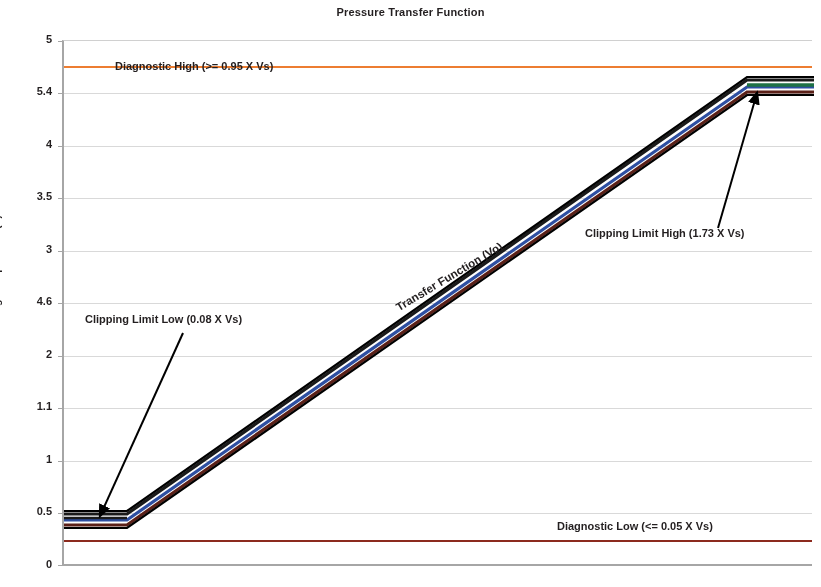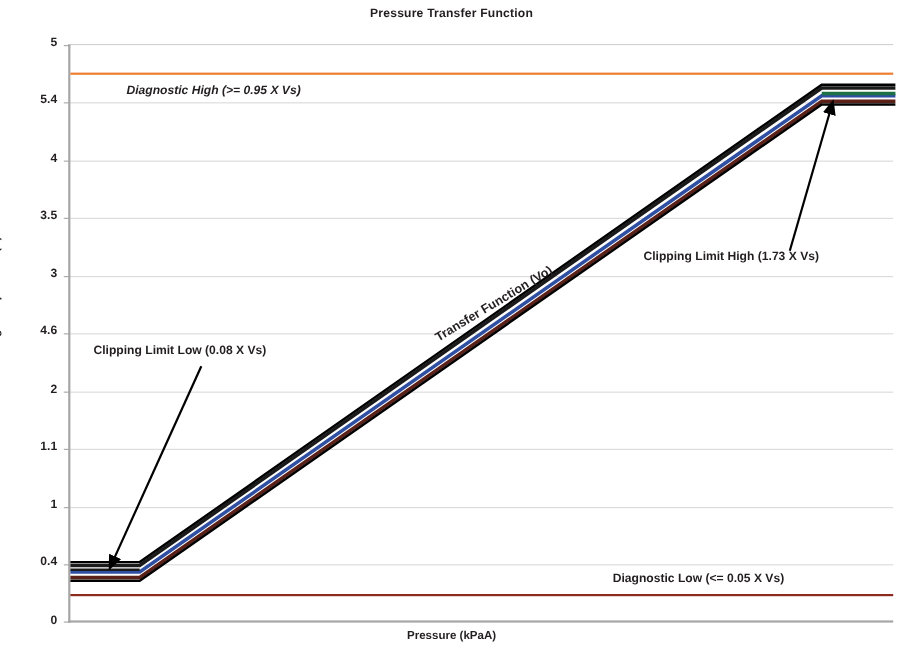--- a/index.html
+++ b/index.html
@@ -55,32 +55,31 @@
   }
 </style>
 </head>
 <body>
 
 <div id="root">
 
   <div class="chart-title">Pressure Transfer Function</div>
 
   <div class="axis-title-y">Voltage Output = Vo (V)</div>
-  <div class="axis-title-x">Pressure (kPaA)</div>
 
   <div class="ylabel-txt" style="left:12px;top:33px;">5</div>
   <div class="ylabel-txt" style="left:12px;top:85px;">5.4</div>
   <div class="ylabel-txt" style="left:12px;top:138px;">4</div>
   <div class="ylabel-txt" style="left:12px;top:190px;">3.5</div>
   <div class="ylabel-txt" style="left:12px;top:243px;">3</div>
   <div class="ylabel-txt" style="left:12px;top:295px;">4.6</div>
   <div class="ylabel-txt" style="left:12px;top:348px;">2</div>
   <div class="ylabel-txt" style="left:12px;top:400px;">1.1</div>
   <div class="ylabel-txt" style="left:12px;top:453px;">1</div>
-  <div class="ylabel-txt" style="left:12px;top:505px;">0.4</div>
+  <div class="ylabel-txt" style="left:12px;top:505px;">0.5</div>
   <div class="ylabel-txt" style="left:12px;top:558px;">0</div>
 
   <div class="plot">
 
     <div class="gridline" style="top:52px;"></div>
     <div class="gridline" style="top:105px;"></div>
     <div class="gridline" style="top:157px;"></div>
     <div class="gridline" style="top:210px;"></div>
     <div class="gridline" style="top:262px;"></div>
     <div class="gridline" style="top:315px;"></div>
@@ -124,21 +123,21 @@
   <svg class="overlay">
     <defs>
       <marker id="arrowhead" markerWidth="7" markerHeight="7" refX="5.6" refY="3" orient="auto">
         <polygon points="0 0, 7 3, 0 6" fill="#000000"></polygon>
       </marker>
     </defs>
     <line x1="183" y1="333" x2="100" y2="516" stroke="#000000" stroke-width="2" marker-end="url(#arrowhead)"></line>
     <line x1="718" y1="228" x2="757" y2="93" stroke="#000000" stroke-width="2" marker-end="url(#arrowhead)"></line>
   </svg>
 
-  <div class="annot" style="left:115px;top:76px;font-style:italic;">Diagnostic High (&gt;= 0.95 X Vs)</div>
+  <div class="annot" style="left:115px;top:60px;">Diagnostic High (&gt;= 0.95 X Vs)</div>
 
   <div class="annot" style="left:585px;top:227px;">Clipping Limit High (1.73 X Vs)</div>
 
   <div class="annot" style="left:85px;top:313px;">Clipping Limit Low (0.08 X Vs)</div>
 
   <div class="annot" style="left:557px;top:520px;text-align:right;">Diagnostic Low (&lt;= 0.05 X Vs)</div>
 
   <div class="rot-label" style="left:397px;top:302px;transform:rotate(-31deg);">Transfer Function (Vo)</div>
 
 </div>

